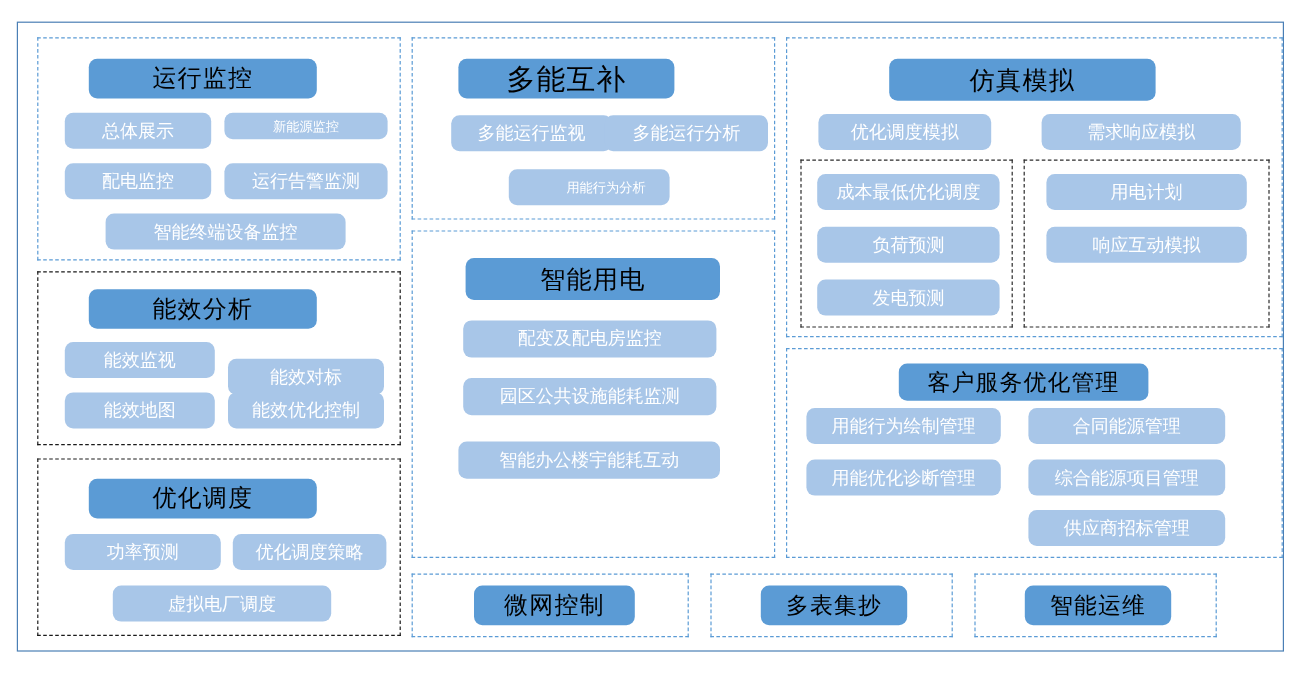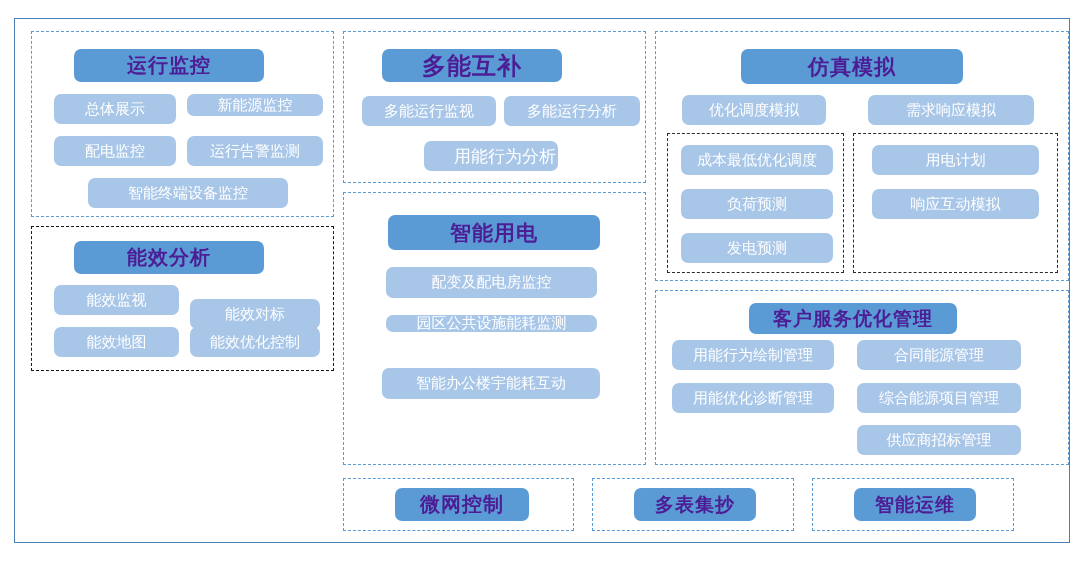--- a/index.html
+++ b/index.html
@@ -45,22 +45,22 @@
     box-sizing: border-box;
     border: 1.8px dashed #2b2b2b;
     background: #ffffff;
   }
   
   .hdr {
     position: absolute;
     box-sizing: border-box;
     background: #5b9bd5;
     border-radius: 7px;
-    color: #4c1d95;
-    font-weight: bold;
+    color: #000000;
+    font-weight: normal;
     display: flex;
     align-items: center;
     justify-content: center;
     letter-spacing: 1px;
     white-space: nowrap;
   }
   
   .pill {
     position: absolute;
     box-sizing: border-box;
@@ -77,46 +77,52 @@
 </head>
 <body>
 
 <div id="canvas">
 
   <div class="outer-frame"></div>
 
   <div class="panel blue-dash" style="left:31px; top:31px; width:303px; height:186px;">
     <div class="hdr" style="left:42px; top:17px; width:190px; height:33px; font-size:20px;">运行监控</div>
     <div class="pill" style="left:22px; top:62px; width:122px; height:30px; font-size:15px;">总体展示</div>
-    <div class="pill" style="left:155px; top:62px; width:136px; height:22px; font-size:15px;">新能源监控</div>
+    <div class="pill" style="left:155px; top:62px; width:136px; height:22px; font-size:11px;">新能源监控</div>
     <div class="pill" style="left:22px; top:104px; width:122px; height:30px; font-size:15px;">配电监控</div>
     <div class="pill" style="left:155px; top:104px; width:136px; height:30px; font-size:15px;">运行告警监测</div>
     <div class="pill" style="left:56px; top:146px; width:200px; height:30px; font-size:15px;">智能终端设备监控</div>
   </div>
 
   <div class="panel dark-dash" style="left:31px; top:226px; width:303px; height:145px;">
     <div class="hdr" style="left:42px; top:14px; width:190px; height:33px; font-size:20px;">能效分析</div>
     <div class="pill" style="left:22px; top:58px; width:125px; height:30px; font-size:15px;">能效监视</div>
     <div class="pill" style="left:158px; top:72px; width:130px; height:30px; font-size:15px;">能效对标</div>
     <div class="pill" style="left:22px; top:100px; width:125px; height:30px; font-size:15px;">能效地图</div>
     <div class="pill" style="left:158px; top:100px; width:130px; height:30px; font-size:15px;">能效优化控制</div>
   </div>
 
+  <div class="panel dark-dash" style="left:31px; top:382px; width:303px; height:148px;">
+    <div class="hdr" style="left:42px; top:16px; width:190px; height:33px; font-size:20px;">优化调度</div>
+    <div class="pill" style="left:22px; top:62px; width:130px; height:30px; font-size:15px;">功率预测</div>
+    <div class="pill" style="left:162px; top:62px; width:128px; height:30px; font-size:15px;">优化调度策略</div>
+    <div class="pill" style="left:62px; top:105px; width:182px; height:30px; font-size:15px;">虚拟电厂调度</div>
+  </div>
 
   <div class="panel blue-dash" style="left:343px; top:31px; width:303px; height:152px;">
     <div class="hdr" style="left:38px; top:17px; width:180px; height:33px; font-size:24px;">多能互补</div>
-    <div class="pill" style="left:18px; top:64px; width:134px; height:30px; font-size:15px;">多能运行监视</div>
+    <div class="pill" style="left:32px; top:64px; width:134px; height:30px; font-size:15px;">多能运行监视</div>
     <div class="pill" style="left:160px; top:64px; width:136px; height:30px; font-size:15px;">多能运行分析</div>
-    <div class="pill" style="left:80px; top:109px; width:134px; height:30px; font-size:17px;padding-left:28px;">用能行为分析</div>
+    <div class="pill" style="left:80px; top:109px; width:134px; height:30px; font-size:11px;padding-left:28px;">用能行为分析</div>
   </div>
 
   <div class="panel blue-dash" style="left:343px; top:192px; width:303px; height:273px;">
     <div class="hdr" style="left:44px; top:22px; width:212px; height:35px; font-size:21px;">智能用电</div>
     <div class="pill" style="left:42px; top:74px; width:211px; height:31px; font-size:15px;">配变及配电房监控</div>
-    <div class="pill" style="left:42px; top:122px; width:211px; height:17px; font-size:15px;">园区公共设施能耗监测</div>
+    <div class="pill" style="left:42px; top:122px; width:211px; height:31px; font-size:15px;">园区公共设施能耗监测</div>
     <div class="pill" style="left:38px; top:175px; width:218px; height:31px; font-size:15px;">智能办公楼宇能耗互动</div>
   </div>
 
   <div class="panel blue-dash" style="left:655px; top:31px; width:414px; height:250px;">
     <div class="hdr" style="left:85px; top:17px; width:222px; height:35px; font-size:21px;">仿真模拟</div>
     <div class="pill" style="left:26px; top:63px; width:144px; height:30px; font-size:15px;">优化调度模拟</div>
     <div class="pill" style="left:212px; top:63px; width:166px; height:30px; font-size:15px;">需求响应模拟</div>
 
     <div class="subbox" style="left:11px; top:101px; width:177px; height:140px;">
       <div class="pill" style="left:13px; top:11px; width:152px; height:30px; font-size:15px;">成本最低优化调度</div>

